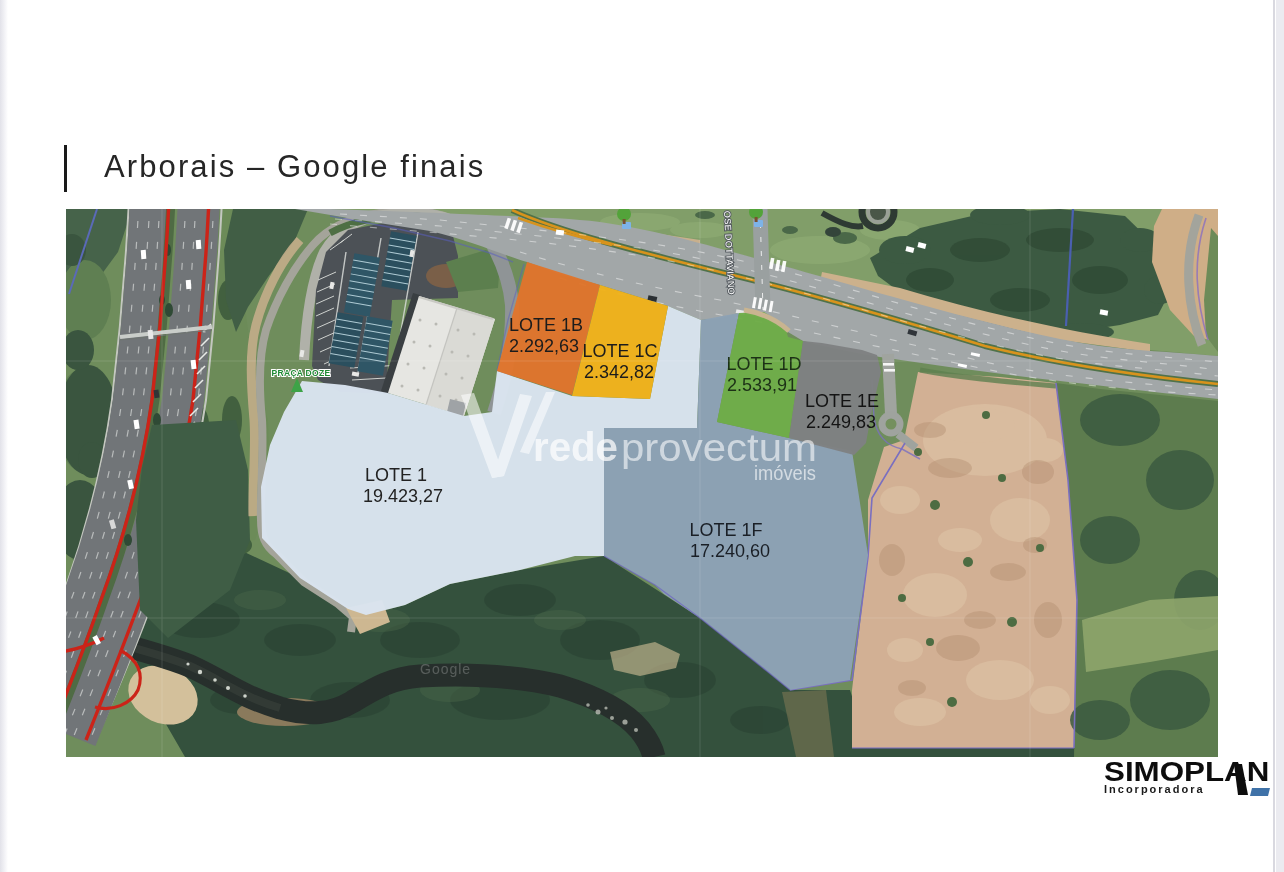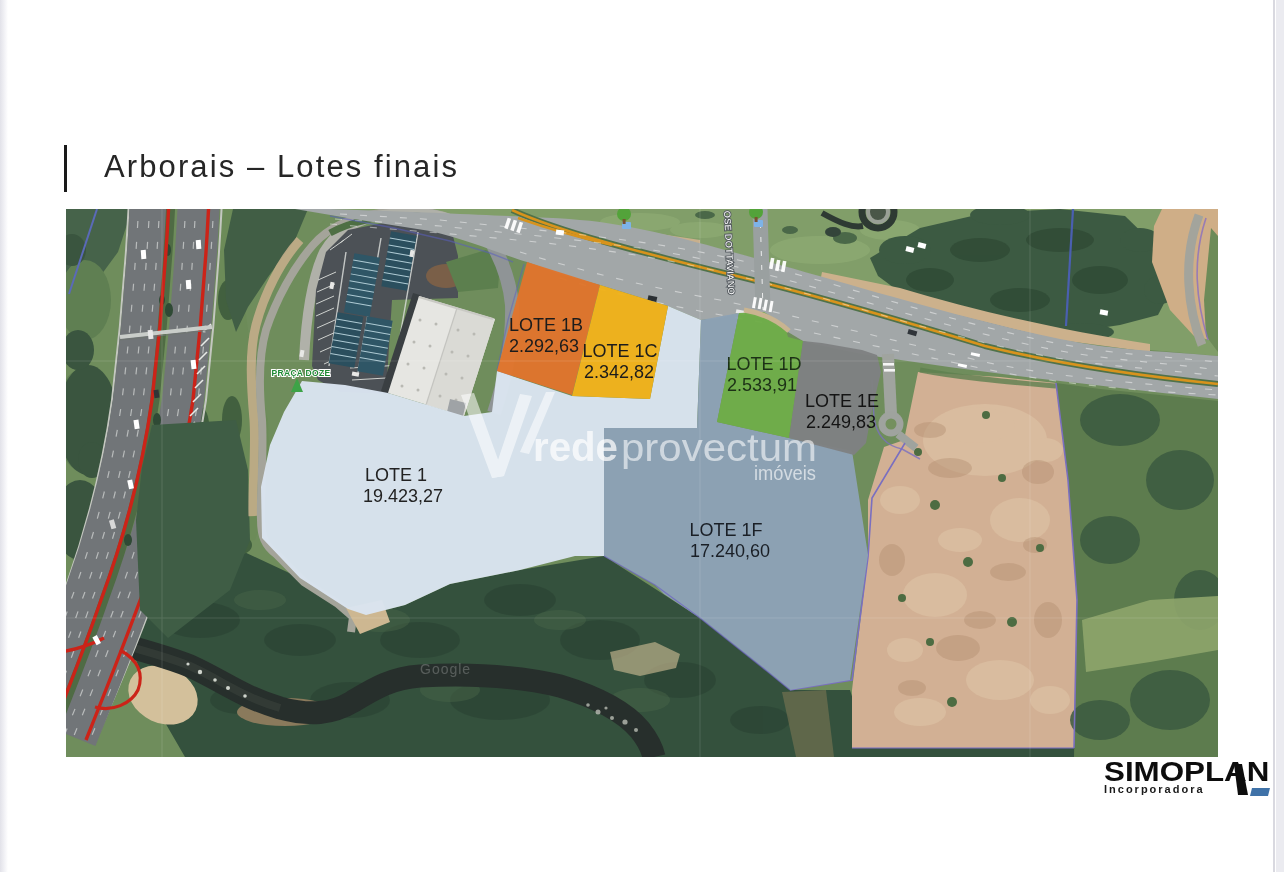--- a/index.html
+++ b/index.html
@@ -18,21 +18,21 @@
 <body>
 
 <div class="leftedge"></div>
 
 <div class="rightband"></div>
 
 <div class="rightline"></div>
 
 <div class="titlebar"></div>
 
-<div class="title">Arborais – Lotes finais</div>
+<div class="title">Arborais – Google finais</div>
 
 <div class="map">
 <svg width="1152" height="548" viewBox="66 209 1152 548" font-family="Liberation Sans, sans-serif">
 
 <rect x="66" y="209" width="1152" height="548" fill="#6f8d5c"></rect>
 
 <polygon points="66,209 1218,209 1218,356 1150,350 1060,339 960,318 870,292 780,265 700,244 600,230 525,220 430,215 330,209" fill="#819e69"></polygon>
 
 <g fill="#93b077" opacity="0.55">
 <ellipse cx="640" cy="222" rx="40" ry="9"></ellipse>

